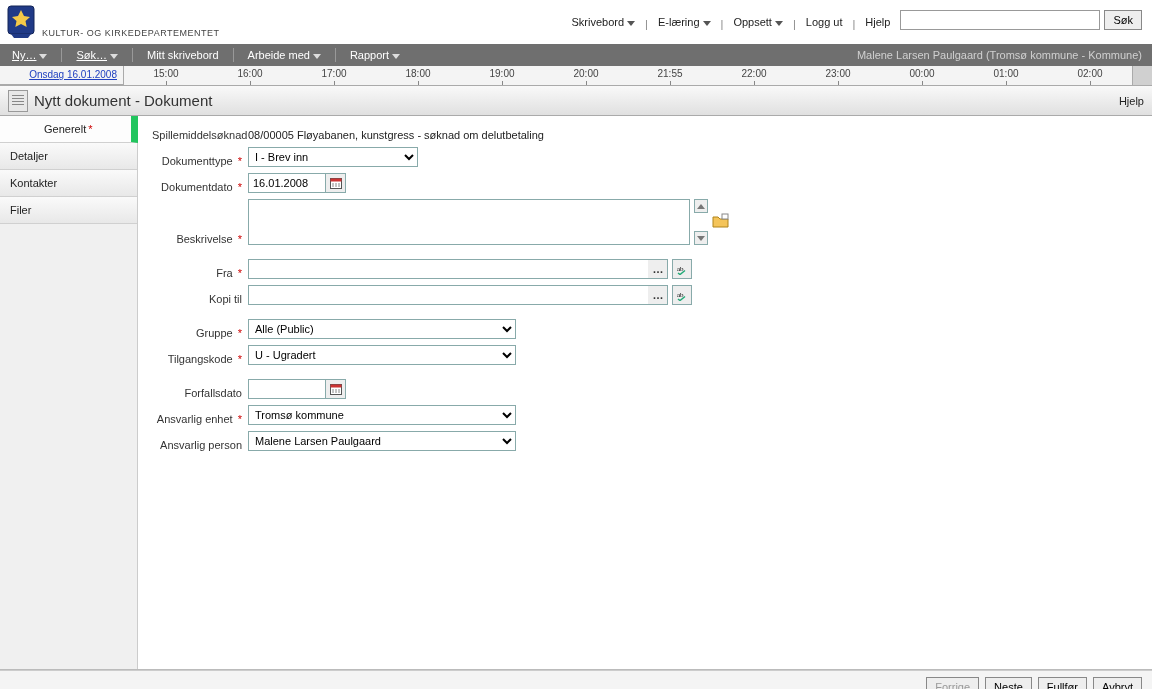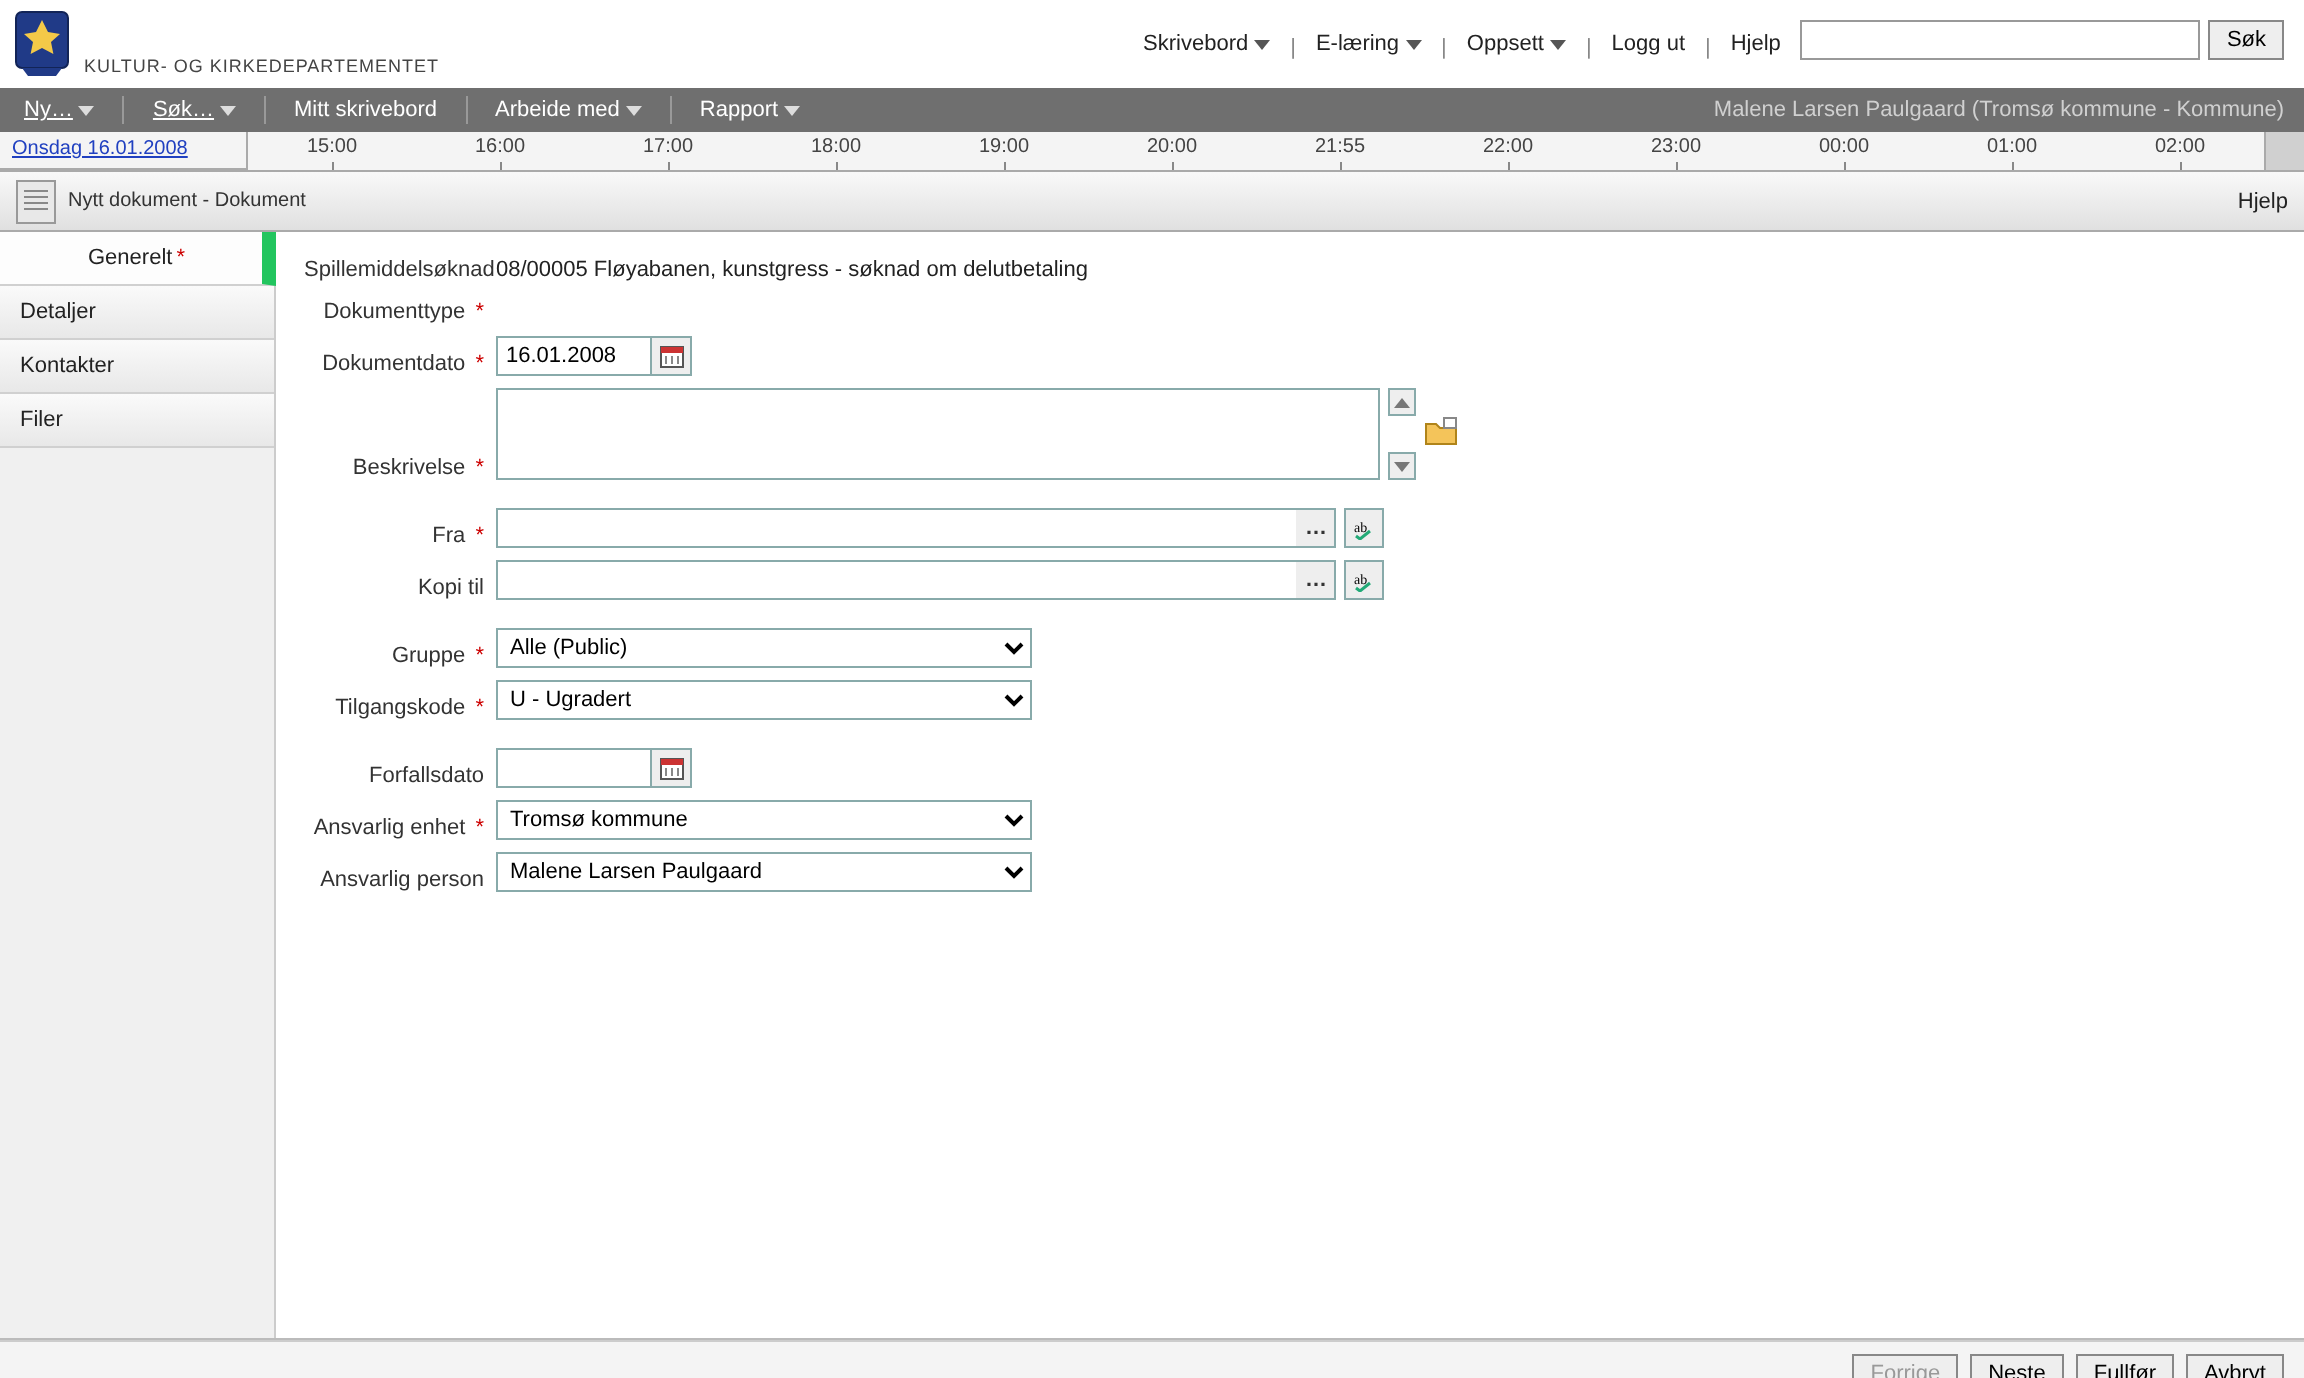--- a/index.html
+++ b/index.html
@@ -115,21 +115,21 @@
   .timeline {
     display: flex;
     align-items: center;
     height: 20px;
     border-bottom: 1px solid #aaa;
     background: #f4f4f4;
     font-size: 10px;
   }
   .timeline .date {
     width: 124px;
-    text-align: left;
+    text-align: right;
     padding: 0 6px;
     color: #2040c0;
     border: 1px solid #aaa;
     border-left: none;
     border-top: none;
     height: 100%;
     line-height: 18px;
     text-decoration: underline;
   }
   .timeline .ticks {
@@ -182,21 +182,21 @@
     position: relative;
   }
   .title-icon::before {
     content: "";
     position: absolute;
     left: 3px; right: 3px; top: 4px;
     border-top: 1px solid #888;
     box-shadow: 0 3px 0 #888, 0 6px 0 #888, 0 9px 0 #888;
   }
   .title-text {
-    font-size: 10px;
+    font-size: 15px;
     color: #333;
   }
   .title-right a { color: #222; text-decoration: none; }
   .main-area {
     display: flex;
     height: 554px;
     border-bottom: 1px solid #bbb;
   }
   .side-tabs {
     width: 138px;
@@ -443,20 +443,23 @@
 
   <div class="form-area">
 
     <div class="form-row">
       <div class="lbl">Spillemiddelsøknad</div>
       <div class="val text-static">08/00005 Fløyabanen, kunstgress - søknad om delutbetaling</div>
     </div>
 
     <div class="form-row">
       <div class="lbl"><span>Dokumenttype</span> <span class="req">*</span></div>
+      <div class="val">
+        <select style="width:170px"><option>I - Brev inn</option></select>
+      </div>
     </div>
 
     <div class="form-row">
       <div class="lbl"><span>Dokumentdato</span> <span class="req">*</span></div>
       <div class="val">
         <div class="date-field">
           <input type="text" value="16.01.2008" style="">
           <div class="cal-btn">
             <svg width="12" height="12" viewBox="0 0 12 12">
                 <rect x="0.5" y="1.5" width="11" height="10" fill="#fff" stroke="#555"></rect>

